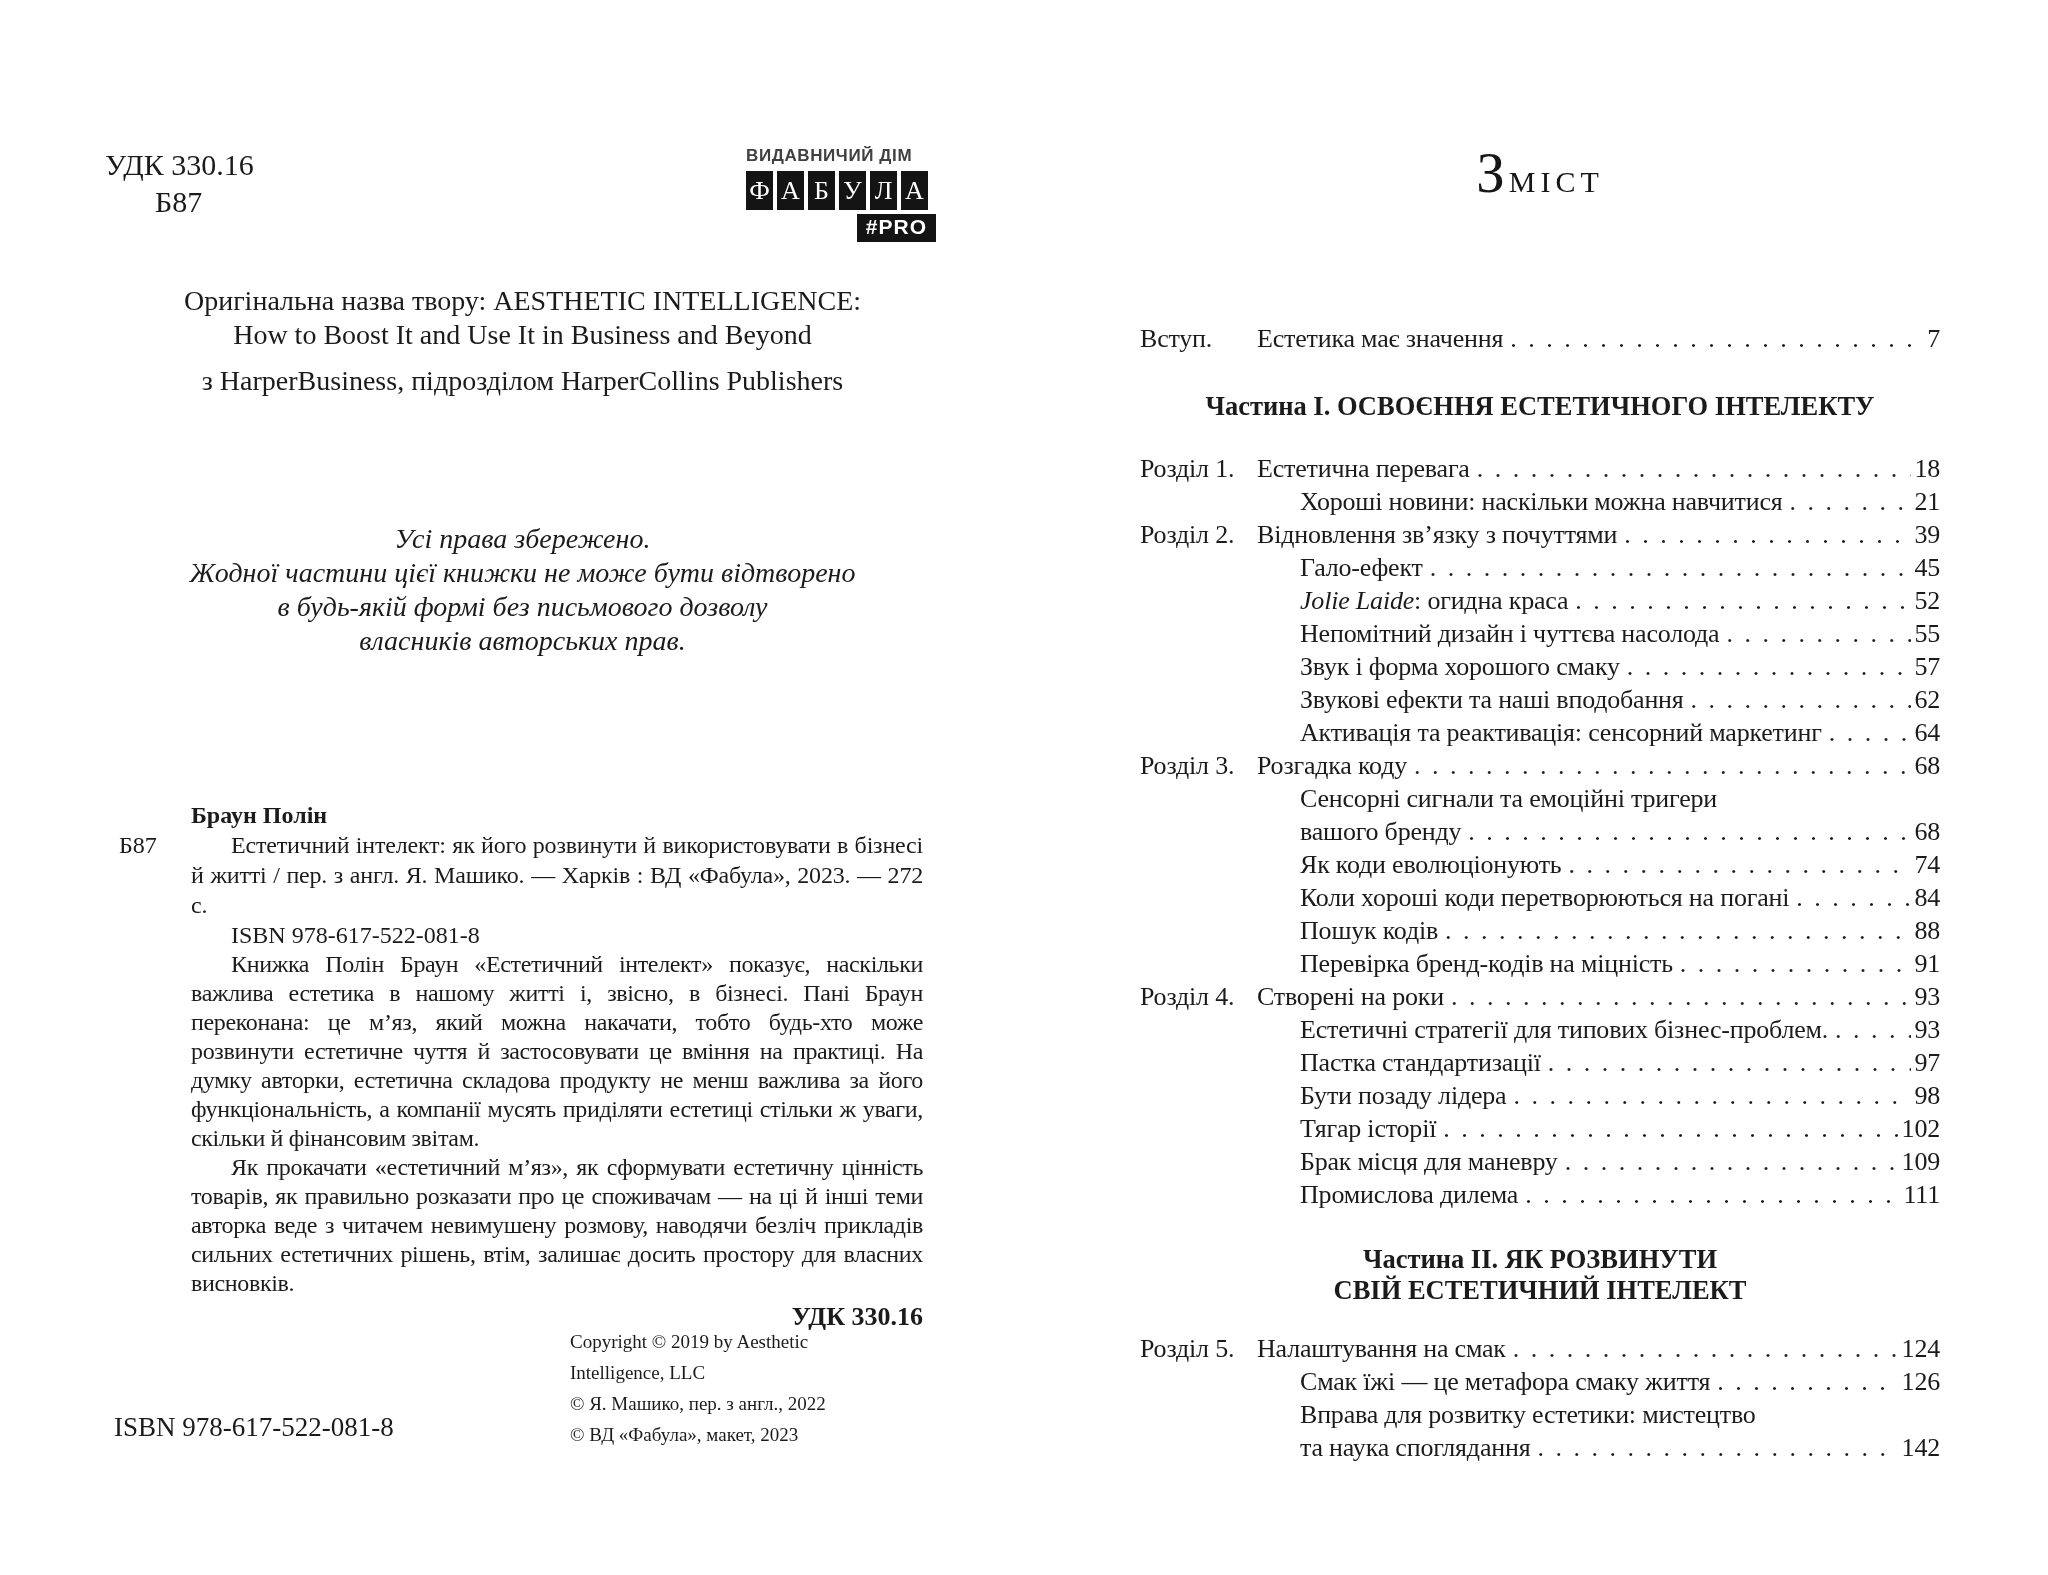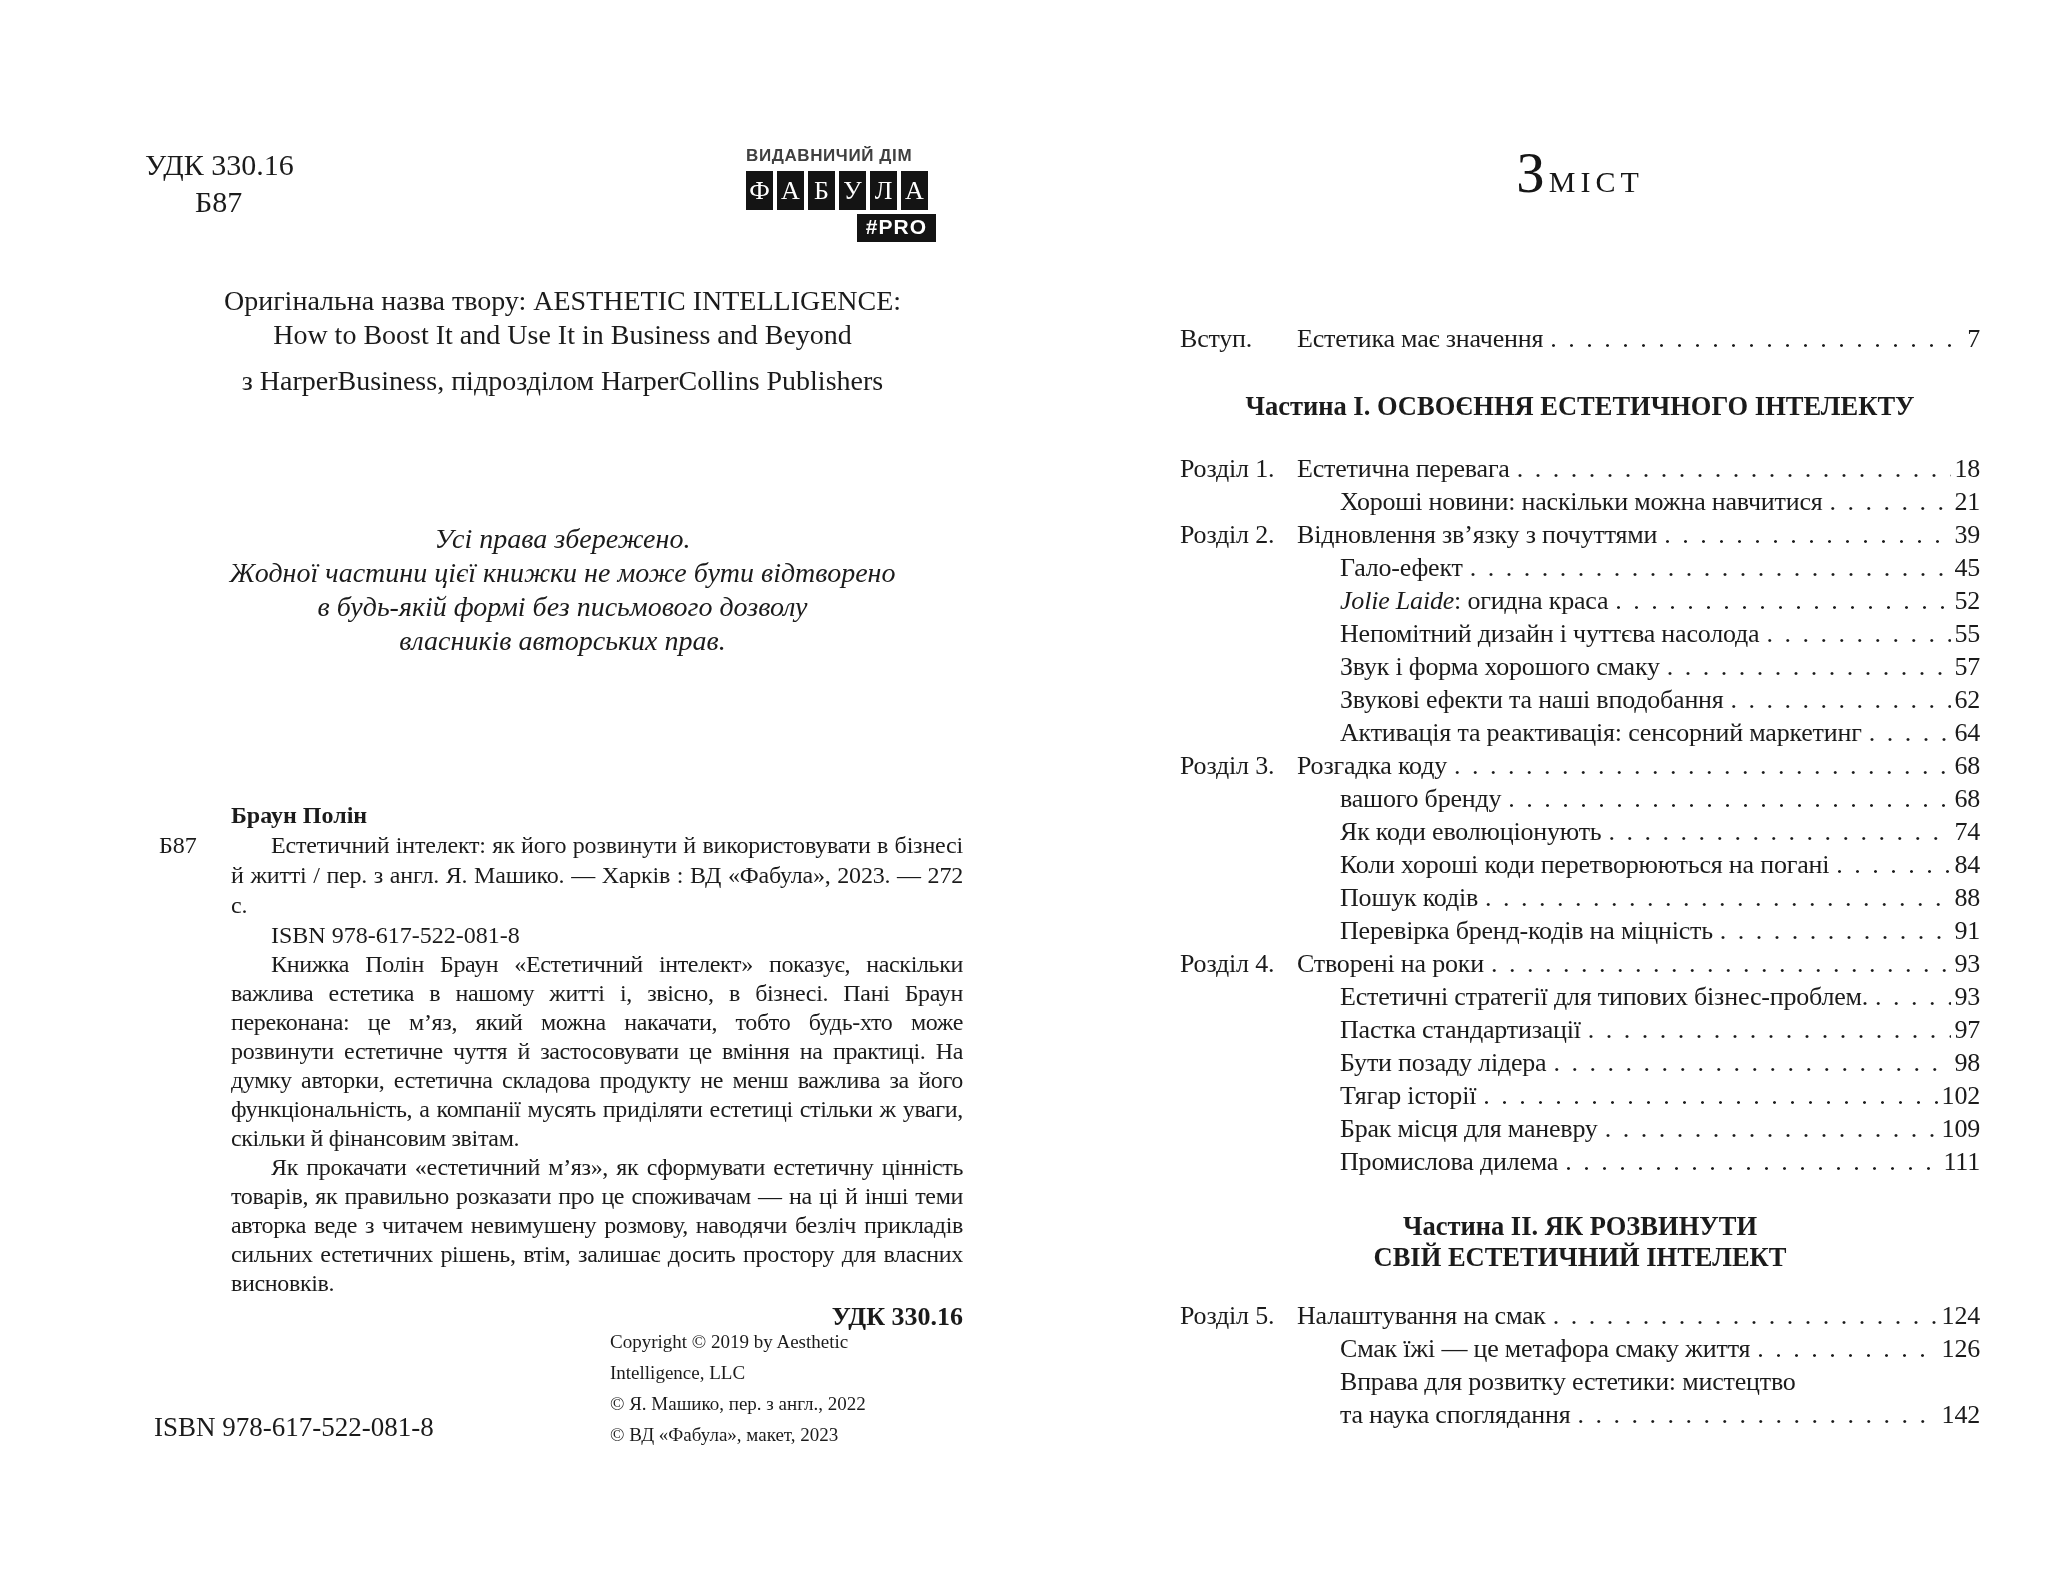--- a/index.html
+++ b/index.html
@@ -5,21 +5,21 @@
   * { box-sizing: border-box; }
   html,body { margin:0; padding:0; }
   body {
     width:2048px; height:1575px;
     background:#ffffff;
     font-family:"Liberation Serif", serif;
     color:#1b1b1b;
     overflow:hidden;
   }
   .spread { position:relative; width:2048px; height:1575px; display:flex; background:#fff; }
-  .page { position:relative; width:1024px; height:1281px;margin-left:40px; }
+  .page { position:relative; width:1024px; height:1281px; }
 
   
   .top-row {
     position:absolute; top:146px; left:105px; right:88px;
     display:flex; justify-content:space-between; align-items:flex-start;
   }
   .udk-block { font-size:30px; line-height:37px; }
   .udk-block .bbk { padding-left:50px; }
 
   .logo { width:190px; }
@@ -220,20 +220,23 @@
           <span class="dots">. . . . . . . . . . . . . . . . . . . . . . . . . . . . . . . . . . . . . . . . . . . . . . . . . . . . . . . . . . . . . . . . . . . . . . </span>
           <span class="toc-page">64</span>
         </div>
         <div class="toc-row chapter">
           <span class="toc-label">Розділ 3.</span>
           <span class="toc-text">Розгадка коду</span>
           <span class="dots">. . . . . . . . . . . . . . . . . . . . . . . . . . . . . . . . . . . . . . . . . . . . . . . . . . . . . . . . . . . . . . . . . . . . . . </span>
           <span class="toc-page">68</span>
         </div>
         <div class="toc-row sub">
+          <span class="toc-text">Сенсорні сигнали та емоційні тригери</span>
+        </div>
+        <div class="toc-row sub">
           <span class="toc-text">вашого бренду</span>
           <span class="dots">. . . . . . . . . . . . . . . . . . . . . . . . . . . . . . . . . . . . . . . . . . . . . . . . . . . . . . . . . . . . . . . . . . . . . . </span>
           <span class="toc-page">68</span>
         </div>
         <div class="toc-row sub">
           <span class="toc-text">Як коди еволюціонують</span>
           <span class="dots">. . . . . . . . . . . . . . . . . . . . . . . . . . . . . . . . . . . . . . . . . . . . . . . . . . . . . . . . . . . . . . . . . . . . . . </span>
           <span class="toc-page">74</span>
         </div>
         <div class="toc-row sub">

